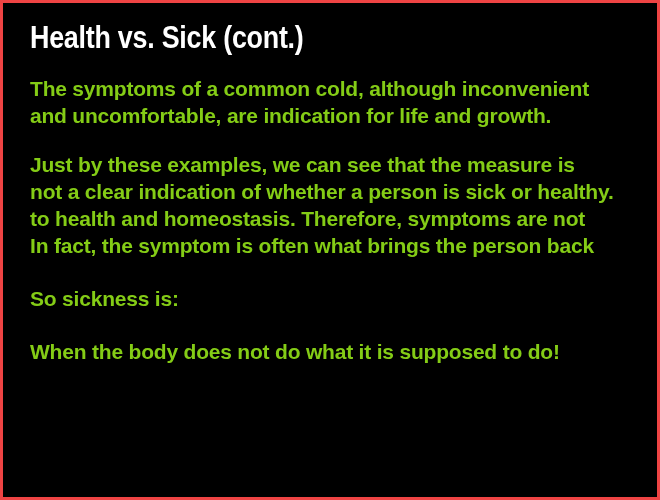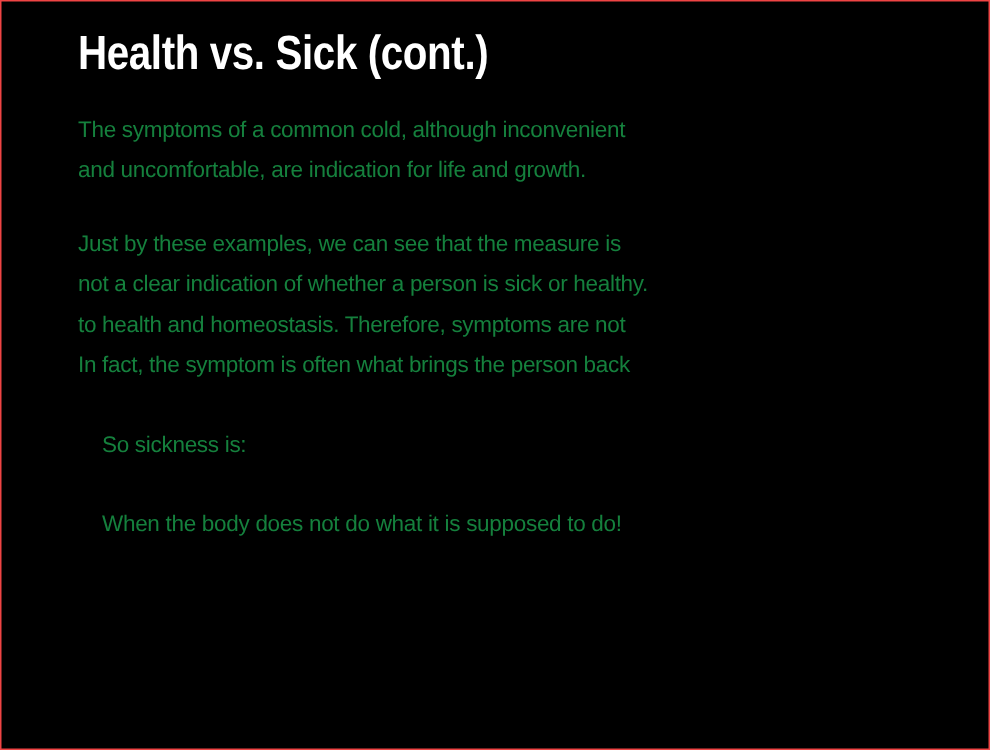--- a/index.html
+++ b/index.html
@@ -6,25 +6,24 @@
     margin: 0;
     padding: 0;
     background: #ffffff;
   }
   .slide {
     position: relative;
     width: 660px;
     height: 500px;
     box-sizing: border-box;
     background: #000000;
-    border: 1px solid #ef4444;
+    border: 3px solid #ef4444;
     overflow: hidden;
     font-family: "Liberation Sans", "DejaVu Sans", sans-serif;
     color: #ffffff;
-    padding-left: 24px;
   }
   .slide-inner {
     padding: 16px 10px 0 27px;
   }
   .slide-title {
     font-size: 32px;
     font-weight: bold;
     line-height: 36px;
     white-space: nowrap;
     letter-spacing: -0.3px;
@@ -33,29 +32,28 @@
     color: #ffffff;
   }
   .para {
     margin-top: 22px;
   }
   .para.first {
     margin-top: 20px;
   }
   .para.gap-lg {
     margin-top: 26px;
-    margin-left: 16px;
   }
   .line {
-    font-size: 15px;
-    font-weight: normal;
+    font-size: 21px;
+    font-weight: bold;
     line-height: 27px;
     white-space: nowrap;
     letter-spacing: -0.2px;
-    color: #15803d;
+    color: #84cc16;
   }
 </style>
 </head>
 <body>
 
 <div class="slide">
   <div class="slide-inner">
 
     <div class="slide-title">Health vs. Sick (cont.)</div>
 

